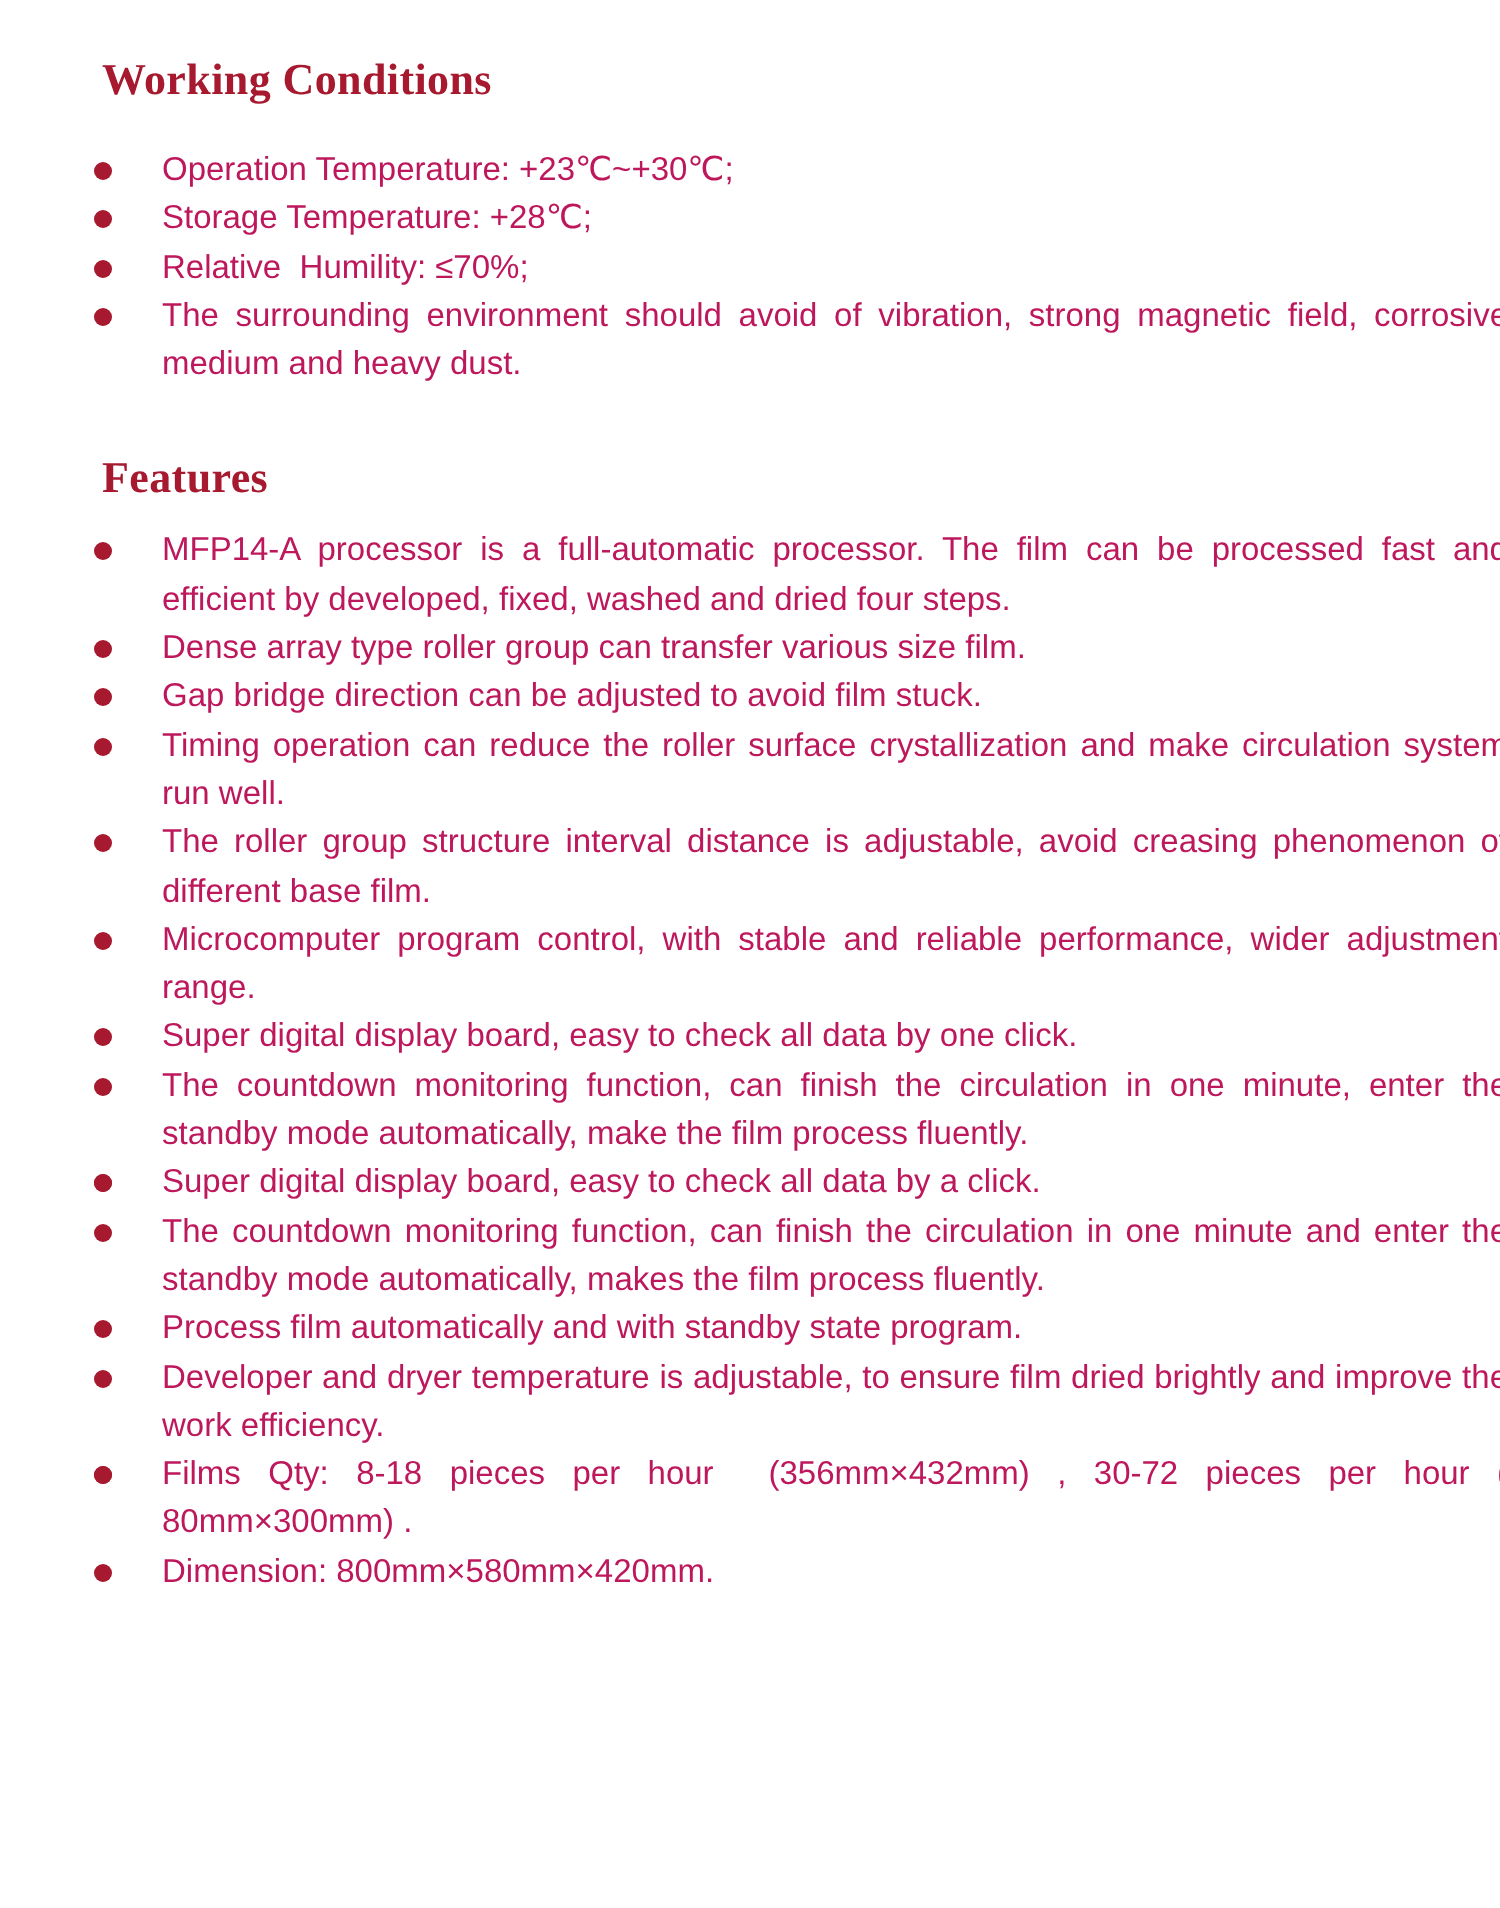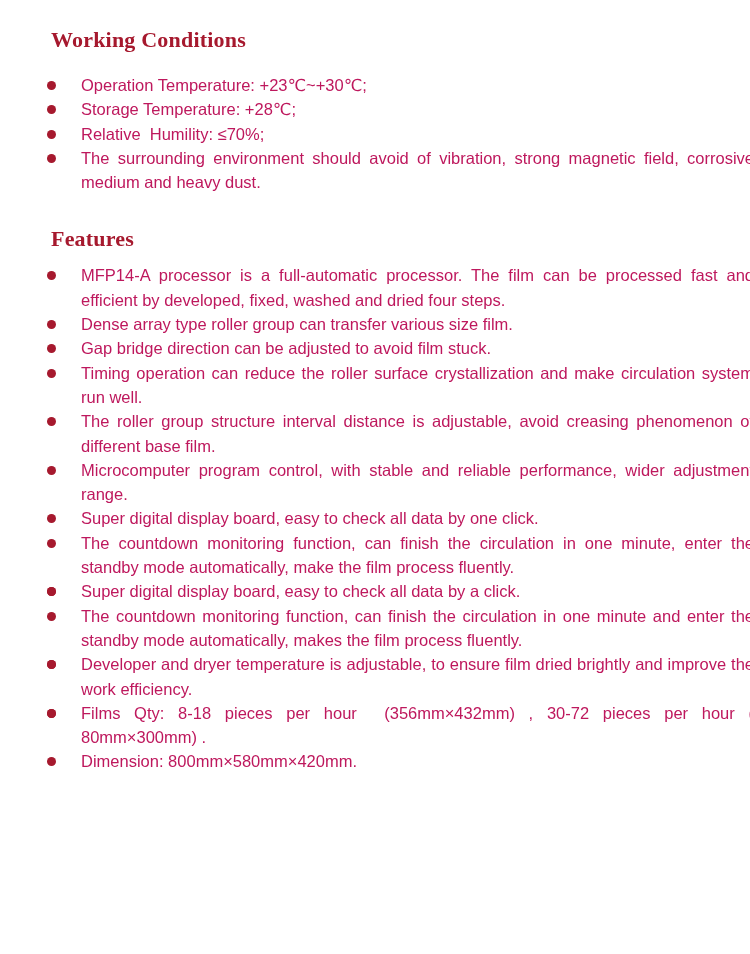--- a/index.html
+++ b/index.html
@@ -85,21 +85,21 @@
         <li><span class="bullet"></span><span class="item-text">Dense array type roller group can transfer various size film.</span></li>
         <li><span class="bullet"></span><span class="item-text">Gap bridge direction can be adjusted to avoid film stuck.</span></li>
         <li><span class="bullet"></span><span class="item-text">Timing operation can reduce the roller surface crystallization and make circulation system run well.</span></li>
         <li><span class="bullet"></span><span class="item-text">The roller group structure interval distance is adjustable, avoid creasing phenomenon of different base film.</span></li>
         <li><span class="bullet"></span><span class="item-text">Microcomputer program control, with stable and reliable performance, wider adjustment range.</span></li>
         <li><span class="bullet"></span><span class="item-text">Super digital display board, easy to check all data by one click.</span></li>
         <li><span class="bullet"></span><span class="item-text">The countdown monitoring function, can finish the circulation in one minute, enter the standby mode automatically, make the film process fluently.</span></li>
         <li><span class="bullet"></span></li>
         <li><span class="bullet"></span><span class="item-text">Super digital display board, easy to check all data by a click.</span></li>
         <li><span class="bullet"></span><span class="item-text">The countdown monitoring function, can finish the circulation in one minute and enter the standby mode automatically, makes the film process fluently.</span></li>
-        <li><span class="bullet"></span></li>
+        <li><span class="bullet"></span><span class="item-text">Process film automatically and with standby state program.</span></li>
         <li><span class="bullet"></span><span class="item-text">Developer and dryer temperature is adjustable, to ensure film dried brightly and improve the work efficiency.</span></li>
         <li><span class="bullet"></span></li>
         <li><span class="bullet"></span><span class="item-text">Films Qty: 8-18 pieces per hour&nbsp; (356mm×432mm) , 30-72 pieces per hour ( 80mm×300mm) .</span></li>
         <li><span class="bullet"></span><span class="item-text">Dimension: 800mm×580mm×420mm.</span></li>
       </ul>
   </section>
 
 </div>
 
 </body></html>

